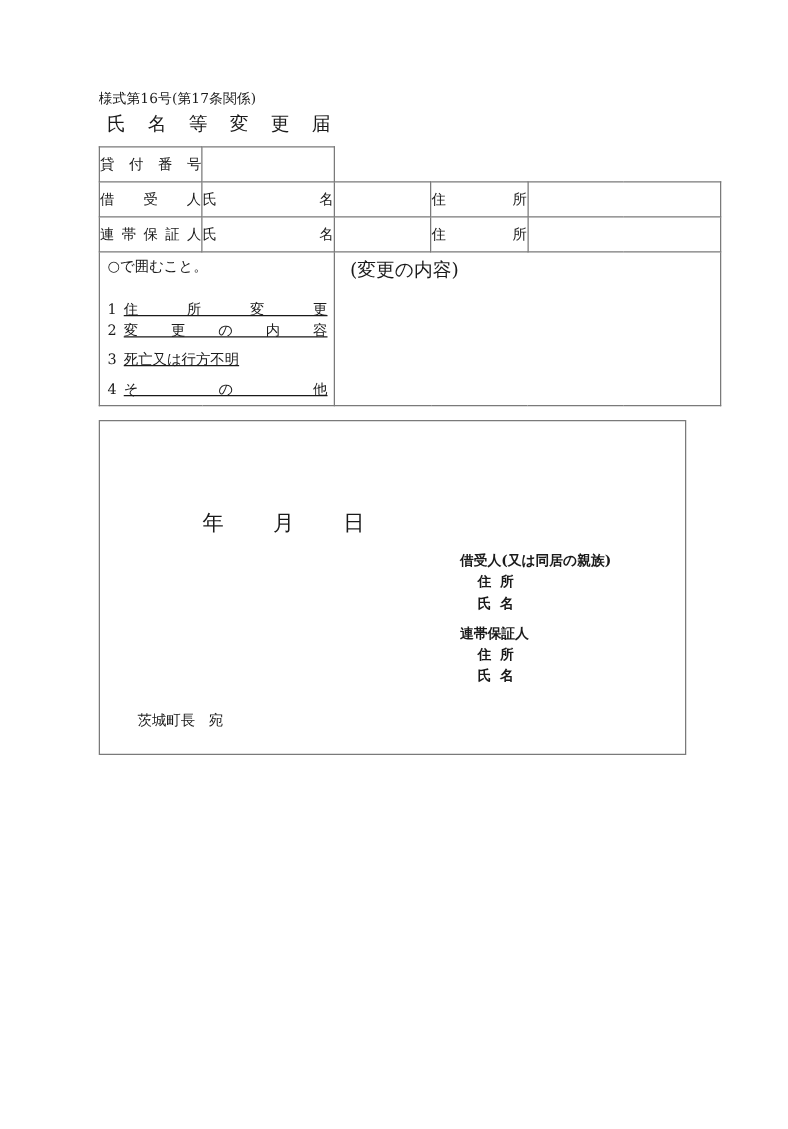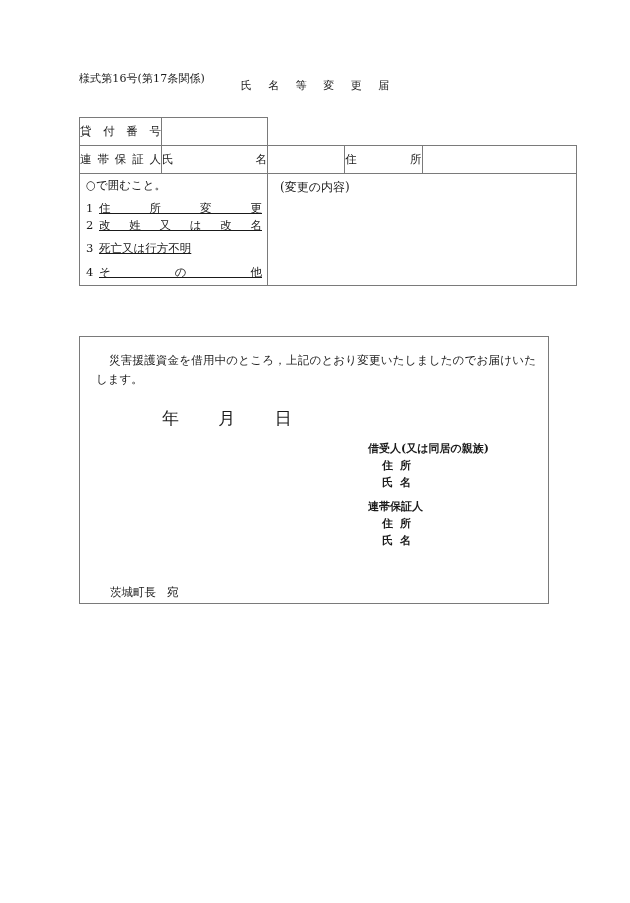--- a/index.html
+++ b/index.html
@@ -33,24 +33,24 @@
     font-size: 11px;
     line-height: 1.2;
     letter-spacing: 0.1px;
     white-space: nowrap;
   }
 
   
   .doc-title {
     position: absolute;
     left: 79px;
-    top: 78px;
+    top: 90px;
     width: 472px;
-    text-align: center;
-    font-size: 11px;
+    text-align: left;
+    font-size: 15px;
     letter-spacing: 6.5px;
     text-indent: 6.5px;
     white-space: nowrap;
   }
 
   
   .tbl {
     position: absolute;
     left: 79px;
     top: 117px;
@@ -100,21 +100,21 @@
   }
   td.c-content {
     vertical-align: top;
     padding: 5px 0 0 12px;
   }
 
   .opt-head {
     font-size: 11.5px;
     line-height: 1.35;
     white-space: nowrap;
-    margin-bottom: 6px;
+    margin-bottom: 17px;
   }
   .opt-row {
     display: flex;
     align-items: center;
     font-size: 11.5px;
     line-height: 1.45;
     min-height: 17px;
   }
   .opt-num {
     width: 13px;
@@ -130,21 +130,21 @@
     text-decoration: underline;
   }
   .opt-txt.two-line {
     text-align-last: left;
     white-space: normal;
     line-height: 1.25;
   }
   .opt-row.tall { align-items: center; min-height: 30px; }
 
   .content-label {
-    font-size: 12px;
+    font-size: 15px;
     white-space: nowrap;
   }
 
   
   .stmt-box {
     position: absolute;
     left: 79px;
     top: 336px;
     width: 470px;
     height: 268px;
@@ -190,21 +190,21 @@
     padding-left: 14px;
   }
   .sig-item .sp {
     display: inline-block;
     width: 7px;
   }
 
   .addressee {
     position: absolute;
     left: 30px;
-    top: 248px;
+    top: 232px;
     font-size: 11.5px;
     white-space: nowrap;
   }
   .addressee .sp2 { display: inline-block; width: 11px; }
 </style>
 </head>
 <body>
 
 <div class="page">
 
@@ -215,20 +215,33 @@
   <table class="tbl">
     <tbody>
       <tr class="row-loan h-loan">
         <td class="c-label cell-pad">
           <span class="lbl-spread">貸付番号</span>
         </td>
         <td class="c-loanval cell-pad"></td>
         <td class="blank-right" colspan="4"></td>
       </tr>
 
+      <tr class="h-data">
+        <td class="c-label cell-pad">
+          <span class="lbl-spread">借 受 人</span>
+        </td>
+        <td class="c-name cell-pad" colspan="1">
+          <span class="lbl-spread">氏 名</span>
+        </td>
+        <td class="c-namein cell-pad"></td>
+        <td class="c-addr cell-pad">
+          <span class="lbl-spread">住 所</span>
+        </td>
+        <td class="c-addrin cell-pad" colspan="2"></td>
+      </tr>
 
       <tr class="h-data">
         <td class="c-label cell-pad">
           <span class="lbl-spread">連帯保証人</span>
         </td>
         <td class="c-name cell-pad">
           <span class="lbl-spread">氏 名</span>
         </td>
         <td class="c-namein cell-pad"></td>
         <td class="c-addr cell-pad">
@@ -241,21 +254,21 @@
         <td class="c-opts" colspan="2">
           <div class="opt-head">○で囲むこと。</div>
 
           <div class="opt-row">
             <span class="opt-num">1</span>
             <span class="opt-txt">住 所 変 更</span>
           </div>
 
           <div class="opt-row">
             <span class="opt-num">2</span>
-            <span class="opt-txt">改姓又は改名</span>
+            <span class="opt-txt">変更の内容</span>
           </div>
 
           <div class="opt-row tall">
             <span class="opt-num">3</span>
             <span class="opt-txt two-line">死亡又は行方不明</span>
           </div>
 
           <div class="opt-row">
             <span class="opt-num">4</span>
             <span class="opt-txt">そ の 他</span>
@@ -265,21 +278,20 @@
         <td class="c-content" colspan="4">
           <div class="content-label">(変更の内容)</div>
           <div></div>
         </td>
       </tr>
     </tbody>
   </table>
 
   <div class="stmt-box">
 
-    <div class="stmt-para">災害援護資金を借用中のところ，上記のとおり変更いたしましたのでお届けいたします。</div>
 
     <div class="date-line">
       <span>年</span>
       <span class="gap"></span>
       <span>月</span>
       <span class="gap"></span>
       <span>日</span>
     </div>
 
     <div class="sig-block first">

